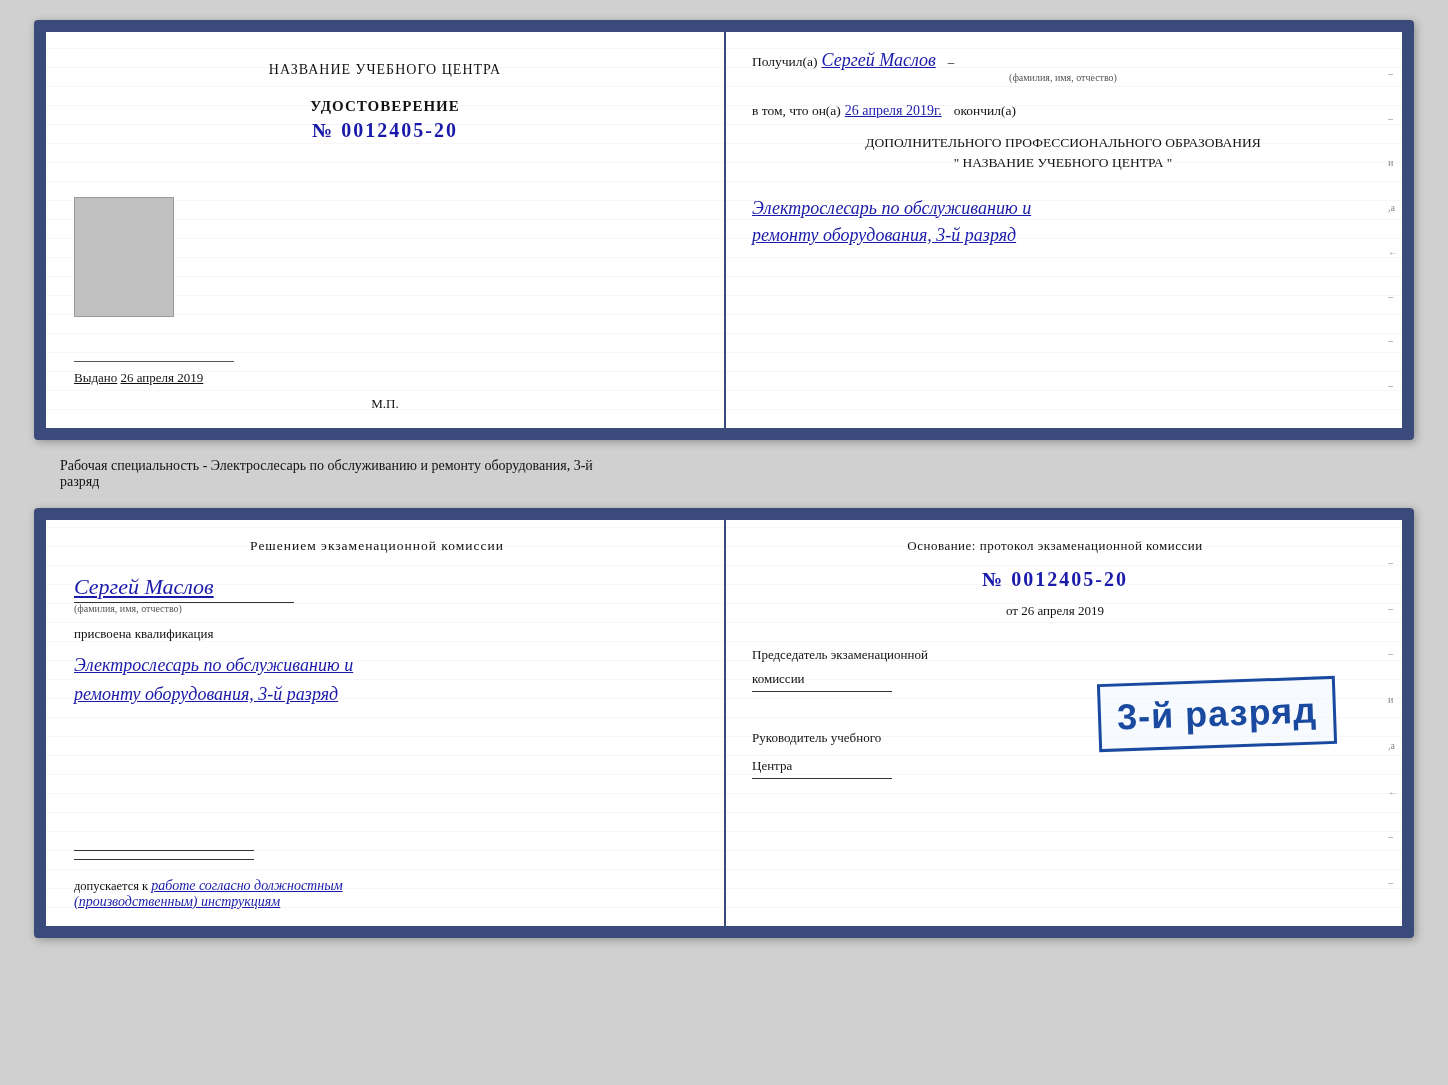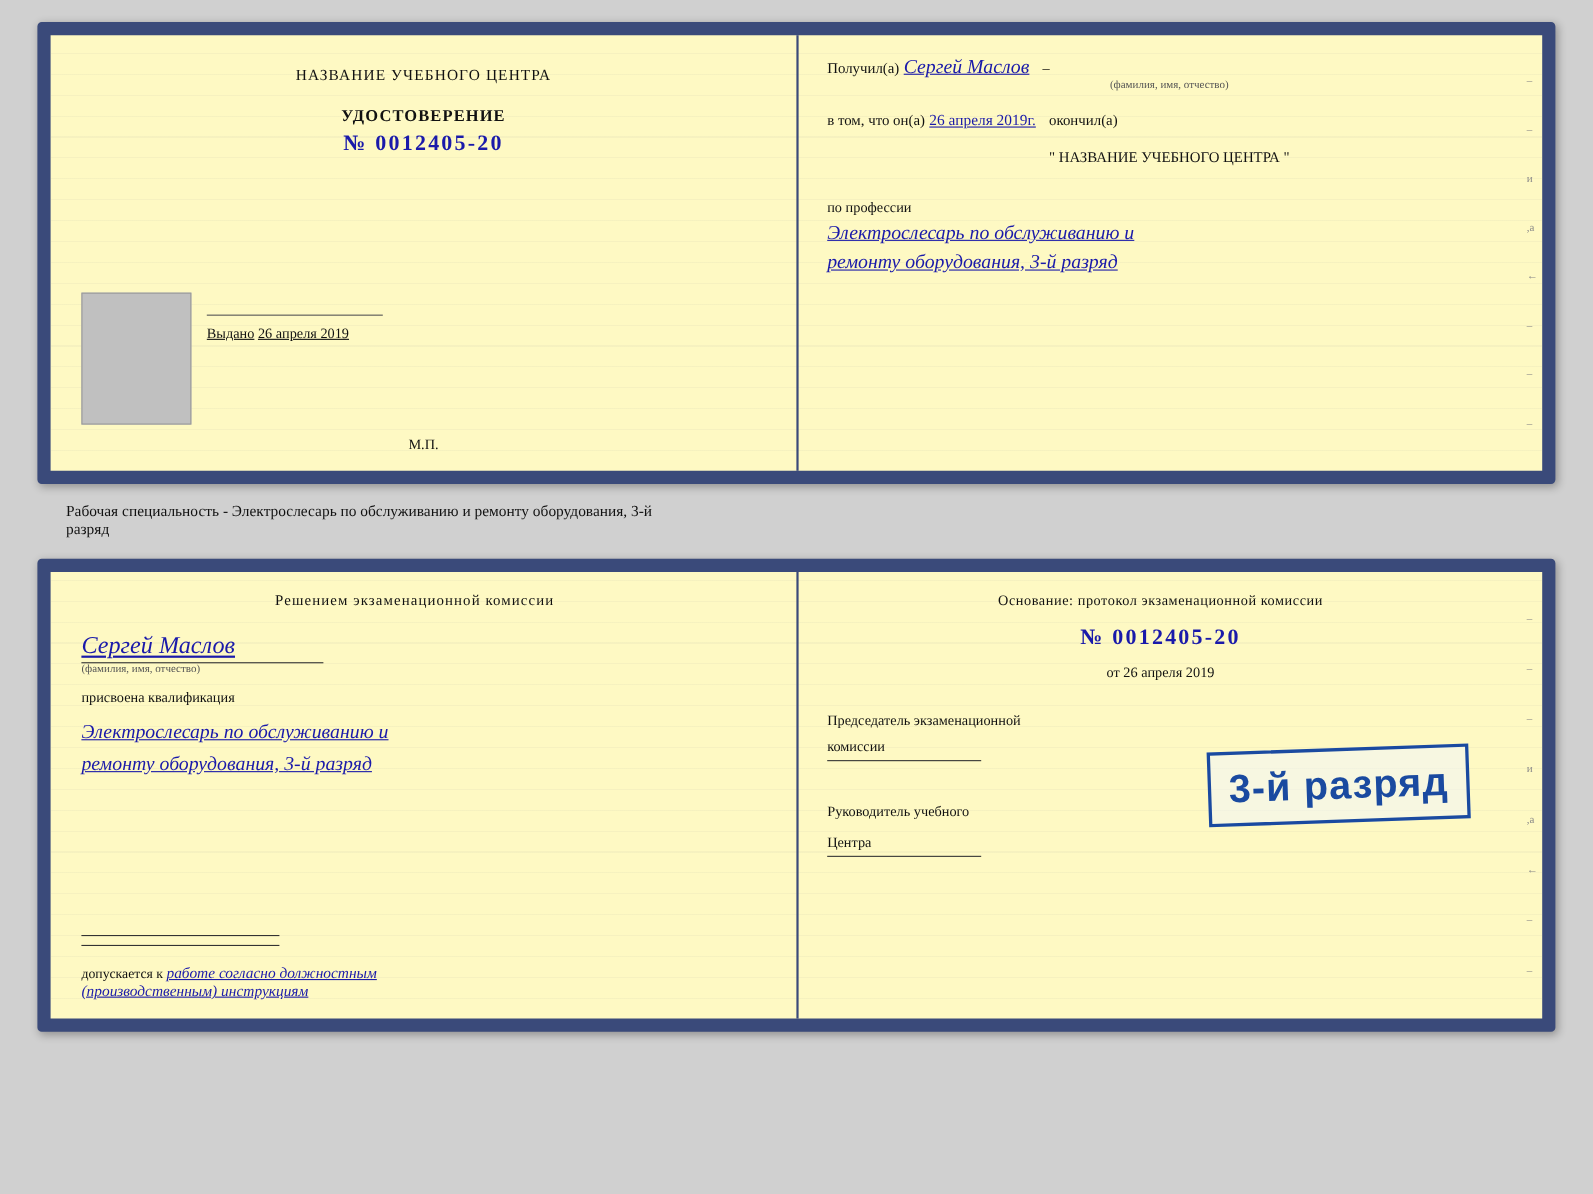--- a/index.html
+++ b/index.html
@@ -10,21 +10,21 @@
       min-height: 1085px;
       display: flex;
       flex-direction: column;
       align-items: center;
       padding: 20px;
       gap: 18px;
     }
 
     
     .cert-card {
-      background: #fef9c3;
+      background: #ffffff;
       border: 12px solid #3a4a7a;
       border-radius: 4px;
       display: flex;
       width: 1380px;
       position: relative;
       box-shadow: 2px 2px 8px rgba(0,0,0,0.3);
     }
 
     .cert-card::after {
       content: '';
@@ -388,21 +388,21 @@
     </div>
 
     <div class="cert-title-block" style="margin-top:20px;">
       <div class="cert-title">УДОСТОВЕРЕНИЕ</div>
       <div class="cert-number">
         <span>№</span>
         <span>0012405-20</span>
       </div>
     </div>
 
-    <div class="left-bottom-section" style="margin-top:auto;">
+    <div class="left-bottom-section" style="margin-top:auto;flex-direction:column;">
       <div class="photo-placeholder"></div>
       <div class="left-bottom-text">
         <div style="border-bottom:1px solid #555; width:160px; margin-bottom:4px; margin-top:30px;"></div>
         <div class="issued-line">
           <span>Выдано</span>
           <span class="underline-text">26 апреля 2019</span>
         </div>
       </div>
     </div>
     <div class="mp-label">М.П.</div>
@@ -418,25 +418,25 @@
         </div>
     </div>
 
     <div style="margin-top:8px;">
       <span class="vtom-line">в том, что он(а)</span>
       <span class="vtom-date">26 апреля 2019г.</span>
       <span class="vtom-line" style="margin-left:8px;">окончил(а)</span>
     </div>
 
     <div class="org-block">
+      <div>ДОПОЛНИТЕЛЬНОГО ПРОФЕССИОНАЛЬНОГО ОБРАЗОВАНИЯ</div>
       <div class="org-name-quotes">"  НАЗВАНИЕ УЧЕБНОГО ЦЕНТРА  "</div>
     </div>
 
     <div style="margin-top:10px;">
-      <div class="po-professii">по профессии</div>
       <span class="profession-text">Электрослесарь по обслуживанию и</span>
       <span class="profession-text">ремонту оборудования, 3-й разряд</span>
     </div>
 
     <div class="right-edge-marks">
       <span class="edge-mark">–</span>
       <span class="edge-mark">–</span>
       <span class="edge-mark">и</span>
       <span class="edge-mark">,а</span>
       <span class="edge-mark">←</span>

